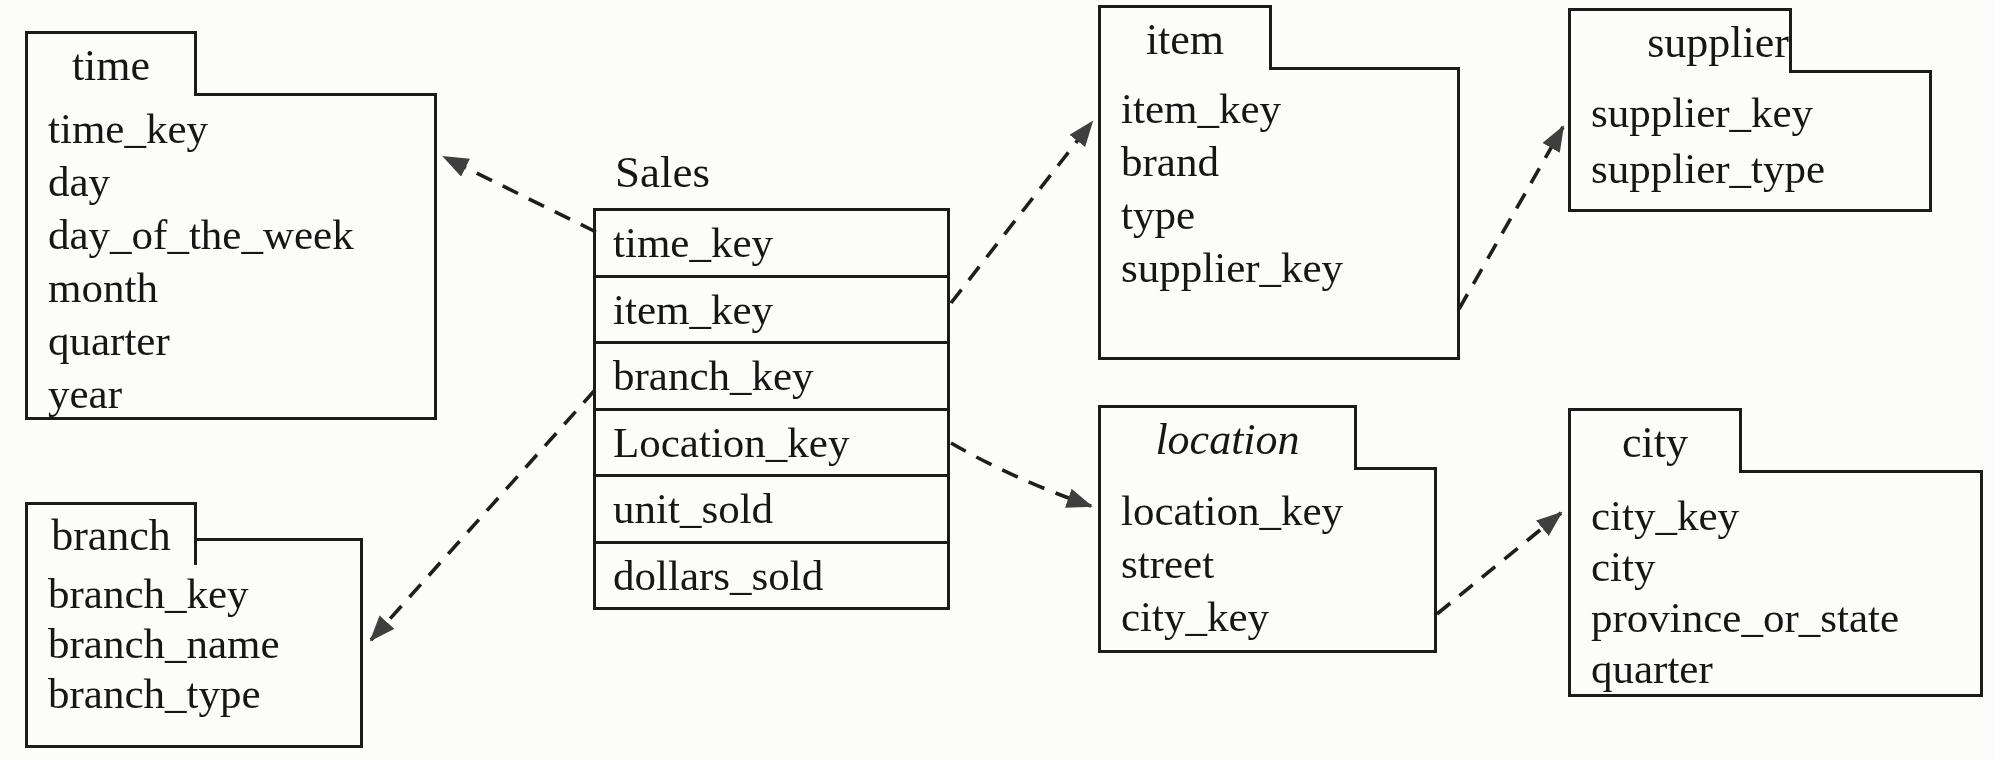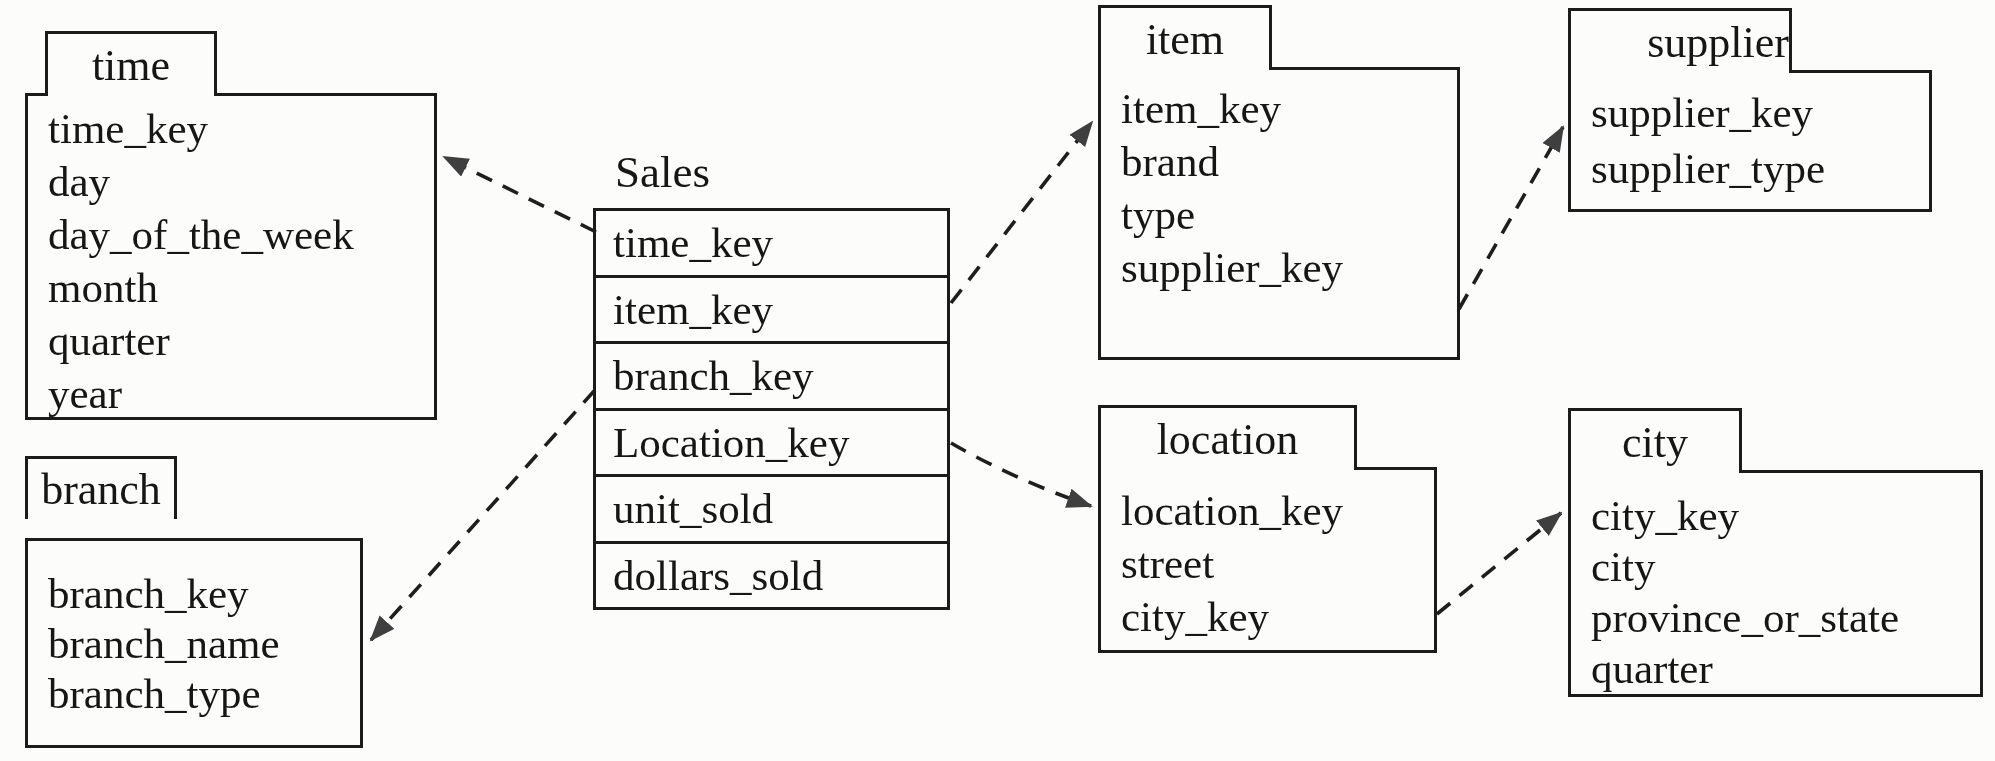--- a/index.html
+++ b/index.html
@@ -81,33 +81,33 @@
     stroke: #1e1e1e;
     stroke-width: 3.6;
     stroke-dasharray: 17 12;
   }
 </style>
 </head>
 <body>
 
 <div id="canvas">
 
-  <div class="dim-tab" style="left:25px; top:31px; width:172px; height:65px;margin-left:20px;">
+  <div class="dim-tab" style="left:25px; top:31px; width:172px; height:65px;">
     <span>time</span>
   </div>
   <div class="dim-body" style="left:25px; top:93px; width:412px; height:327px; padding-top:6px; line-height:53px;">
     <div class="field">time_key</div>
     <div class="field">day</div>
     <div class="field">day_of_the_week</div>
     <div class="field">month</div>
     <div class="field">quarter</div>
     <div class="field">year</div>
   </div>
 
-  <div class="dim-tab" style="left:25px; top:456px; width:152px; height:63px;">
+  <div class="dim-tab" style="left:25px; top:502px; width:172px; height:63px;">
     <span>branch</span>
   </div>
   <div class="dim-body" style="left:25px; top:538px; width:338px; height:210px; padding-top:28px; line-height:50px;">
     <div class="field">branch_key</div>
     <div class="field">branch_name</div>
     <div class="field">branch_type</div>
   </div>
 
   <div class="fact-title" style="left:615px; top:146px;">Sales</div>
   <div class="fact-table" style="left:593px; top:208px; width:357px; height:402px;">
@@ -130,21 +130,21 @@
   </div>
 
   <div class="dim-tab" style="left:1568px; top:8px; width:224px; height:65px;justify-content:flex-end;">
     <span>supplier</span>
   </div>
   <div class="dim-body" style="left:1568px; top:70px; width:364px; height:142px; padding-top:12px; line-height:56px;">
     <div class="field">supplier_key</div>
     <div class="field">supplier_type</div>
   </div>
 
-  <div class="dim-tab" style="left:1098px; top:405px; width:259px; height:65px;">
+  <div class="dim-tab" style="left:1098px; top:405px; width:259px; height:65px;font-style:italic;">
     <span>location</span>
   </div>
   <div class="dim-body" style="left:1098px; top:467px; width:339px; height:186px; padding-top:14px; line-height:53px;">
     <div class="field">location_key</div>
     <div class="field">street</div>
     <div class="field">city_key</div>
   </div>
 
   <div class="dim-tab" style="left:1568px; top:408px; width:174px; height:65px;">
     <span>city</span>

